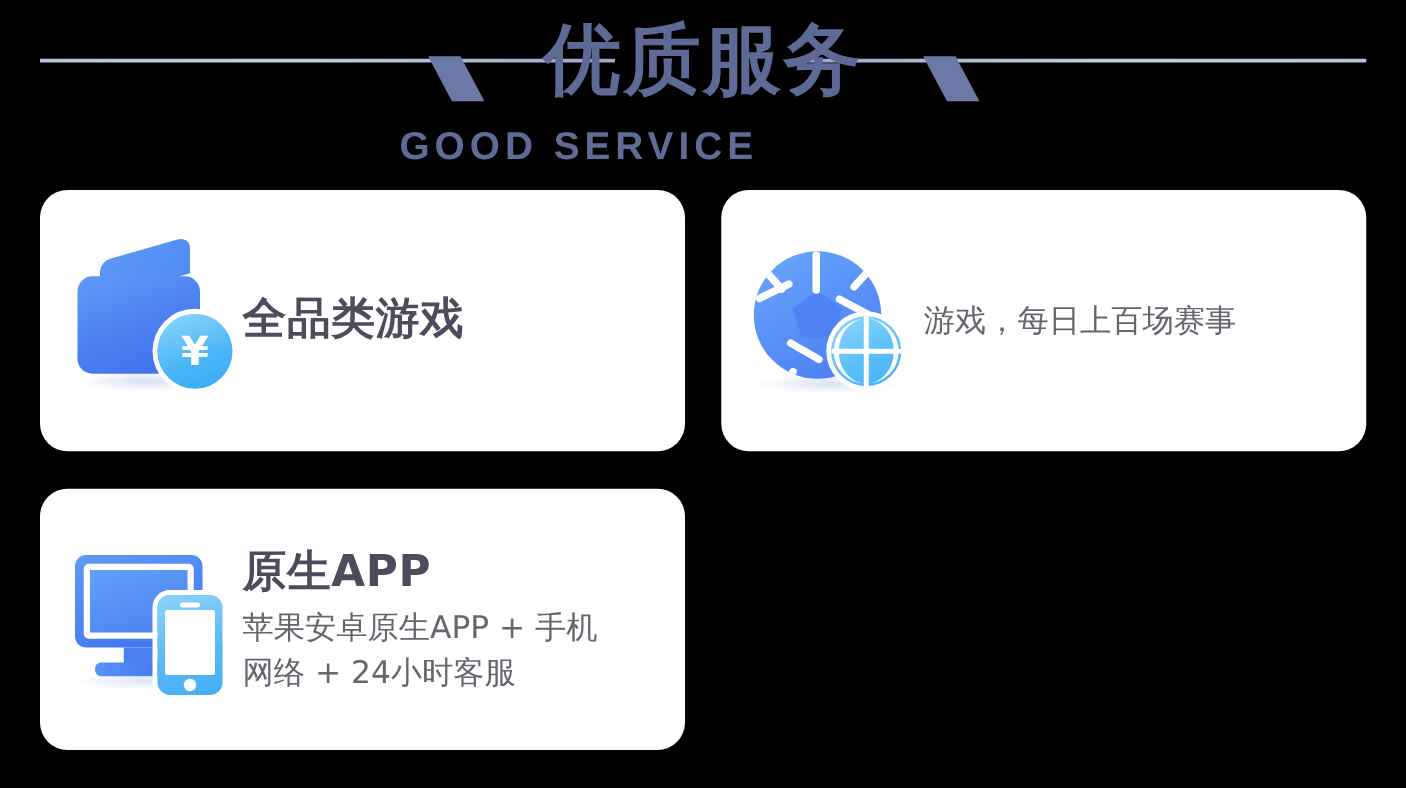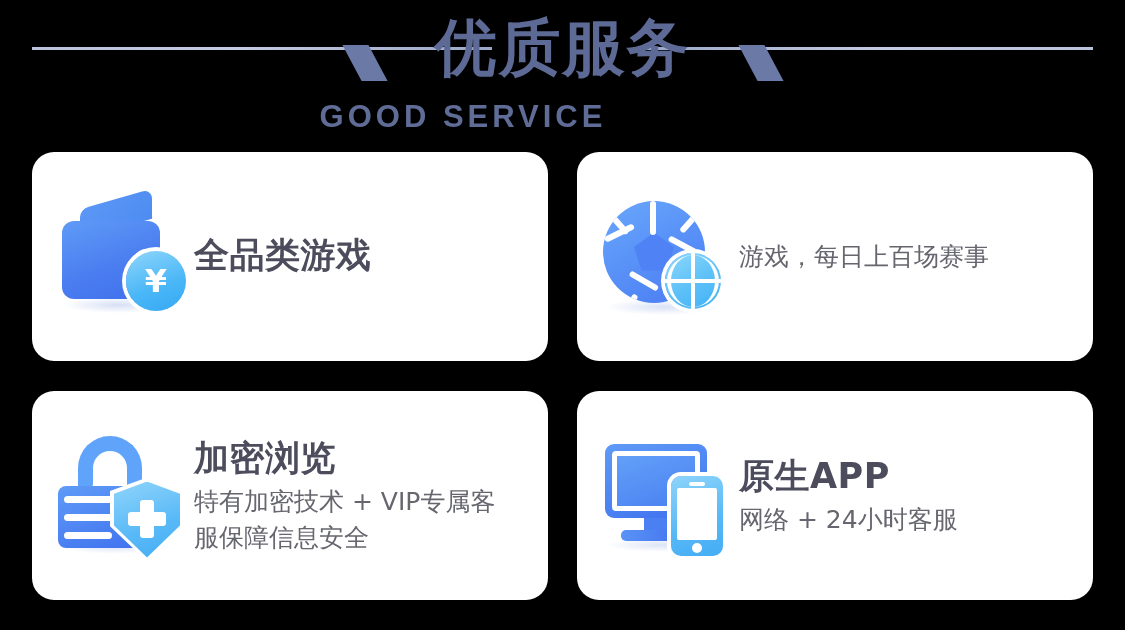--- a/index.html
+++ b/index.html
@@ -481,53 +481,35 @@
         <div class="basket-line bl-v"></div>
         <div class="basket-line bl-h"></div>
         <div class="basket-line bl-c1"></div>
       </div>
     </div>
     <div class="card-text">
       <div class="card-sub">游戏，每日上百场赛事</div>
     </div>
   </div>
 
-  <div class="card">
-    <div class="card-icon">
-      <div class="lock-shadow"></div>
-      <div class="lock-shackle"></div>
-      <div class="lock-body"></div>
-      <div class="lock-slot ls1"></div>
-      <div class="lock-slot ls2"></div>
-      <div class="lock-slot ls3"></div>
-      <div class="shield-outline"></div>
-      <div class="shield"></div>
-      <div class="cross-v"></div>
-      <div class="cross-h"></div>
-    </div>
-    <div class="card-text">
-      <div class="card-title">加密浏览</div>
-      <div class="card-sub">特有加密技术 + VIP专属客</div>
-      <div class="card-sub">服保障信息安全</div>
-    </div>
-  </div>
 
   <div class="card">
     <div class="card-icon">
       <div class="dev-shadow"></div>
       <div class="monitor">
         <div class="monitor-inner"></div>
       </div>
       <div class="monitor-neck"></div>
       <div class="monitor-base"></div>
       <div class="phone">
         <div class="phone-speaker"></div>
         <div class="phone-screen"></div>
         <div class="phone-home"></div>
       </div>
     </div>
     <div class="card-text">
       <div class="card-title">原生APP</div>
+      <div class="card-sub">苹果安卓原生APP + 手机</div>
       <div class="card-sub">网络 + 24小时客服</div>
     </div>
   </div>
 
 </div>
 
 </body></html>

